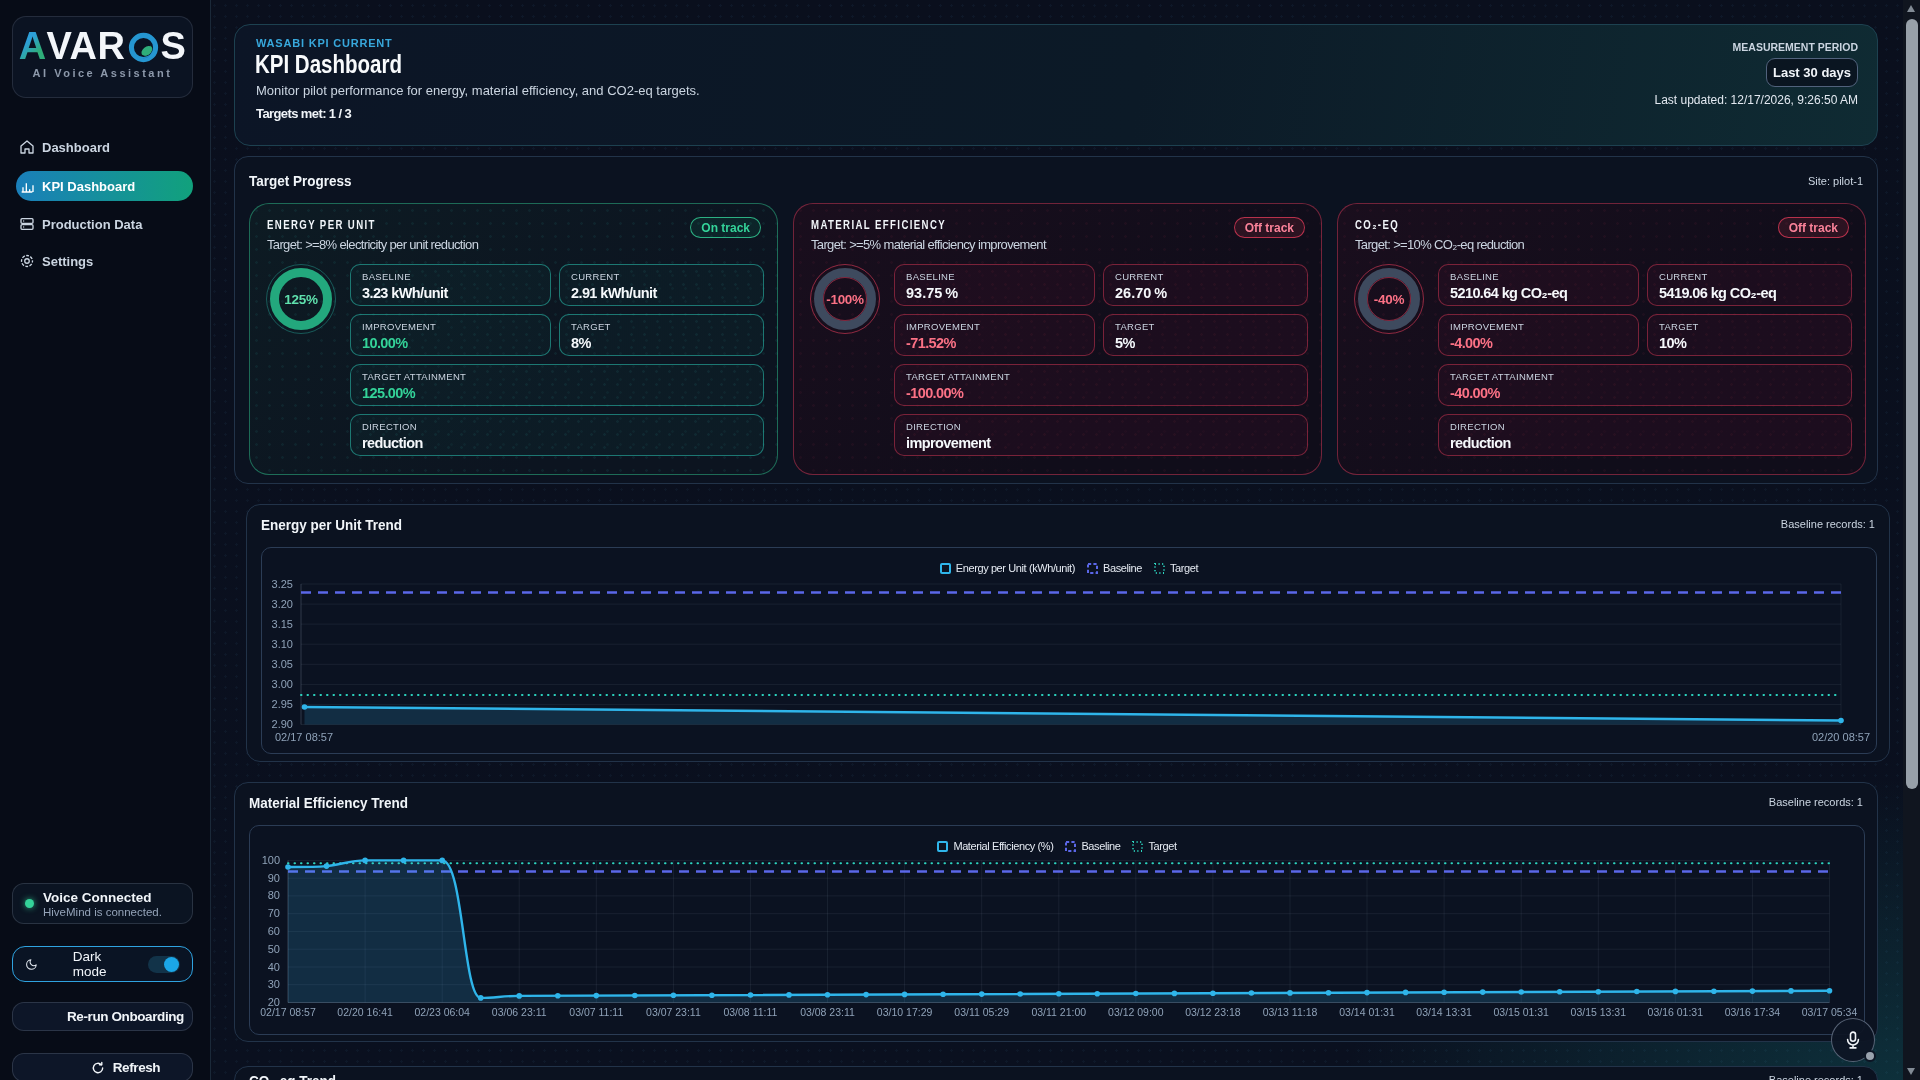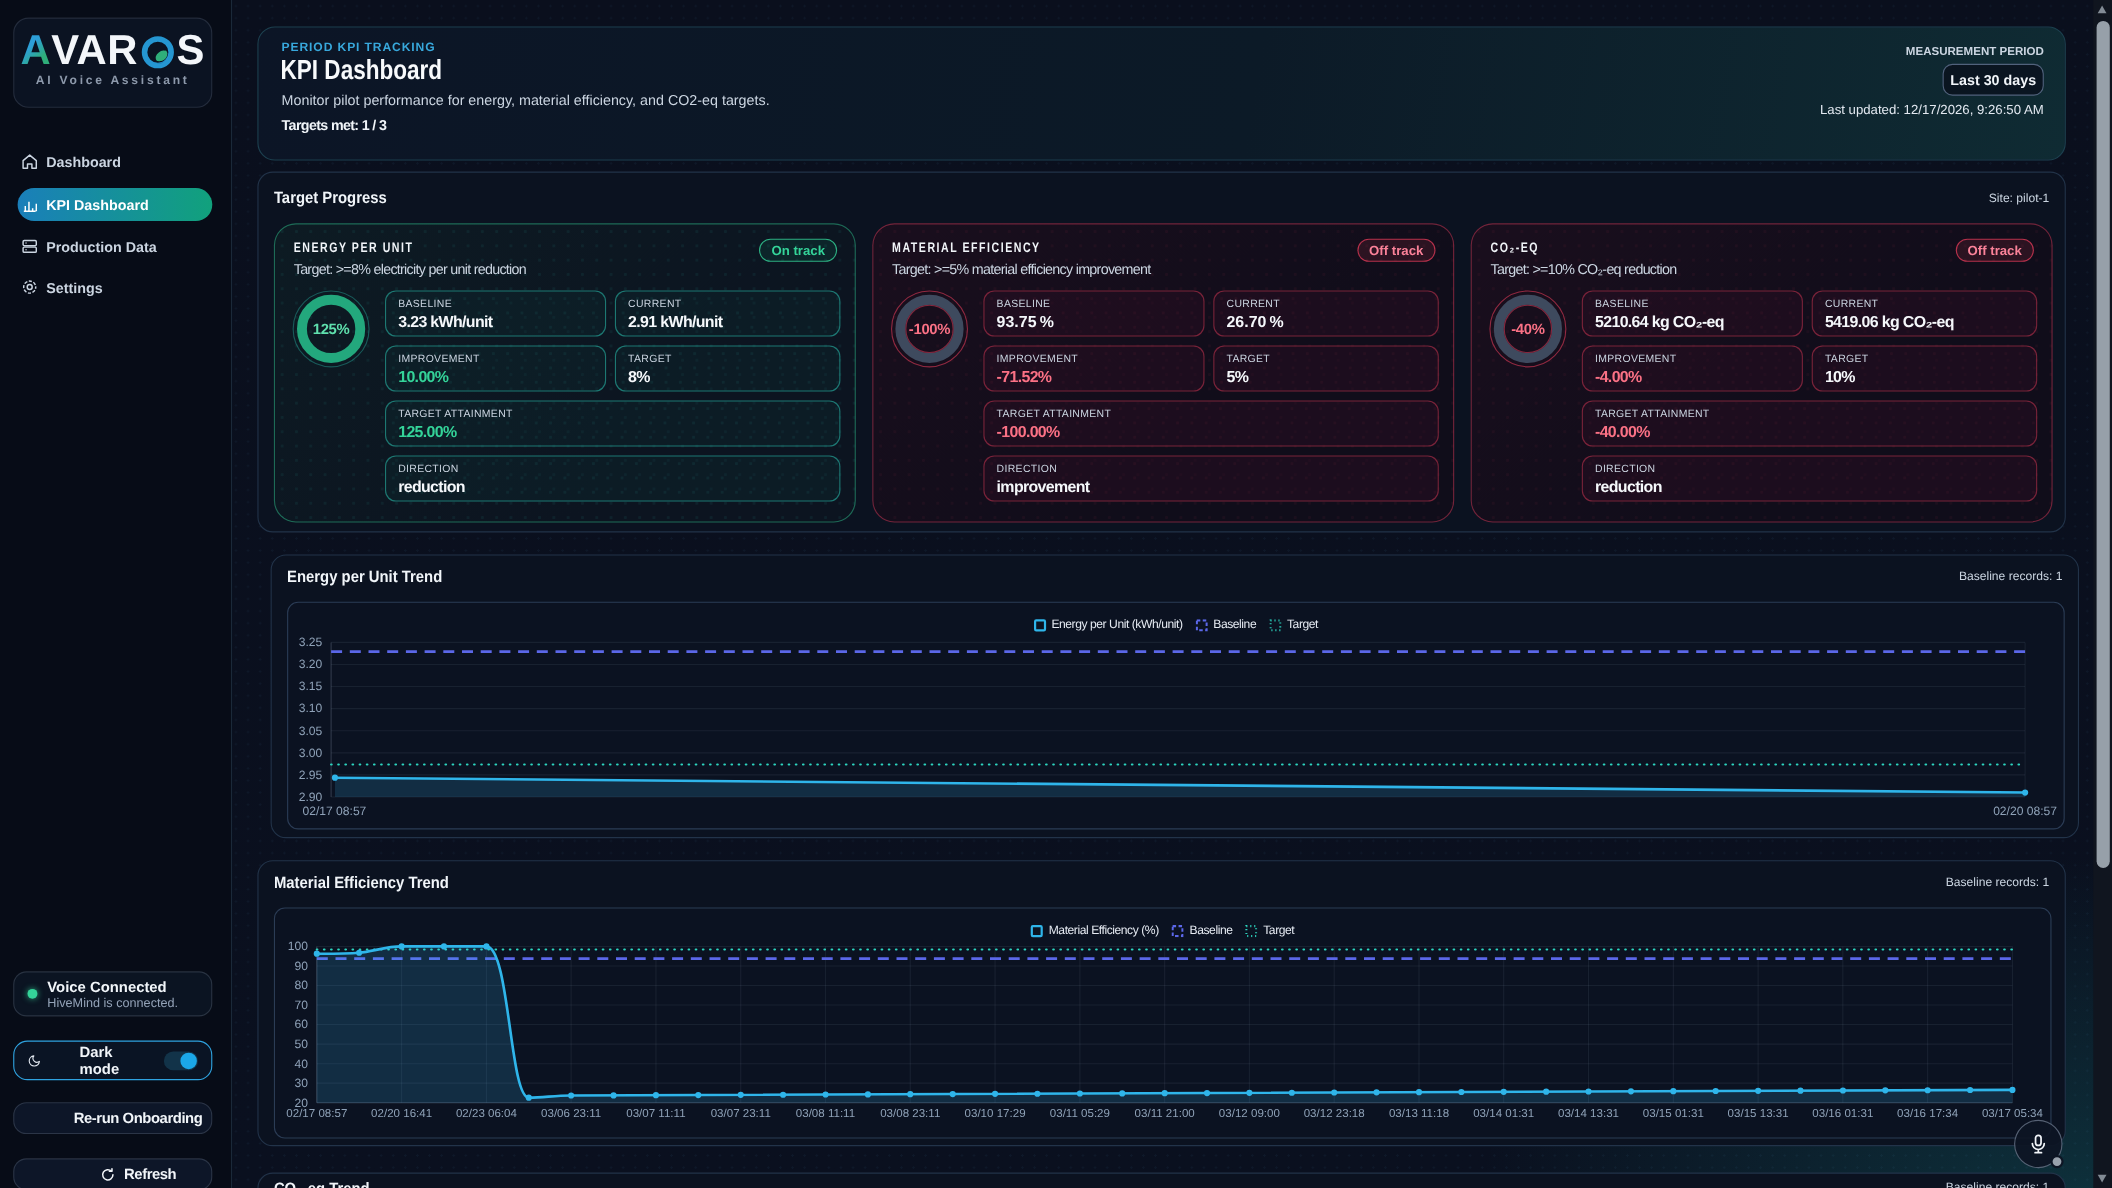--- a/index.html
+++ b/index.html
@@ -25,21 +25,21 @@
   .hv { padding:6px 12px; font-size:12px; color:#cbd5e1; white-space:nowrap; overflow:hidden; }
   .hv .t { font-size:13px; font-weight:700; color:#f1f5f9; line-height:16px; }
   .hv .row { line-height:15px; }
   .hv .mono { font-family:"Liberation Mono", monospace; font-size:10px; letter-spacing:-0.6px; color:#d7dee8; }
   .disc { margin-top:5px; height:20px; background:#3d1420; border:1px solid rgba(248,113,113,0.25); border-radius:7px; color:#f87171; font-weight:700; font-size:12.5px; display:flex; align-items:center; justify-content:center; }
   .vc { display:flex; align-items:center; gap:9px; padding:7px 12px; }
   .vc .dot { width:9px; height:9px; border-radius:50%; background:#34d399; box-shadow:0 0 6px rgba(52,211,153,0.8); }
   .vc .t1 { font-size:13.5px; font-weight:700; color:#f1f5f9; }
   .vc .t2 { font-size:11.5px; color:#94a3b8; margin-top:1px; }
   .dark-card { border:1.5px solid #2fa3e0; border-radius:13px; display:flex; align-items:center; padding:0 12px; gap:10px; background:#0a1424; }
-  .dark-card .lbl { font-size:13.5px; font-weight:700; color:#f1f5f9;padding-left:25px; }
+  .dark-card .lbl { font-size:13.5px; font-weight:400; color:#f1f5f9;padding-left:25px; }
   .toggle { margin-left:auto; width:33px; height:17px; border-radius:9px; background:#123349; position:relative; }
   .toggle::after { content:""; position:absolute; right:1px; top:1px; width:15px; height:15px; border-radius:50%; background:#1ba7e8; }
   .btn-card { display:flex; align-items:center; justify-content:center; gap:8px; font-size:13.5px; font-weight:700; letter-spacing:-0.4px; color:#f1f5f9; background:#0d1628; }
 
   
   main { position:absolute; left:211px; top:0; width:1692px; height:1080px; }
   .card { position:absolute; left:23px; width:1644px; background:#0b1220; border:1px solid #223349; border-radius:14px; }
   .hdr { top:24px; height:122px; background:linear-gradient(100deg,#0c1526 0%,#0c1a27 55%,#0f2b33 100%); border:1px solid #1d4150; border-radius:16px; }
   .hdr .eyebrow { position:absolute; left:21px; top:12px; font-size:11px; font-weight:700; letter-spacing:0.8px; color:#38a8dc; }
   .hdr h1 { position:absolute; left:20px; top:25px; font-size:25px; font-weight:800; color:#f8fafc; transform:scaleX(0.82); transform-origin:left; }
@@ -160,21 +160,21 @@
     </div>
   <div class="side-card btn-card dots" style="top:1002px; height:29px;">Re-run Onboarding</div>
   <div class="side-card btn-card dots" style="top:1053px; height:29px;"><svg width="14" height="14" viewBox="0 0 24 24" fill="none" stroke="#f1f5f9" stroke-width="2.4" stroke-linecap="round">
         <path d="M20 12a8 8 0 1 1-2.34-5.66"></path>
         <path d="M18.5 2.5v4h-4" stroke-linejoin="round"></path>
       </svg> Refresh</div>
 </aside>
 
 <main>
   <div class="card hdr dots">
-    <div class="eyebrow">PERIOD KPI TRACKING</div>
+    <div class="eyebrow">WASABI KPI CURRENT</div>
     <h1>KPI Dashboard</h1>
     <div class="desc">Monitor pilot performance for energy, material efficiency, and CO2-eq targets.</div>
     <div class="met">Targets met: 1 / 3</div>
     <div class="mp">MEASUREMENT PERIOD</div>
     <div class="btn30">Last 30 days</div>
     <div class="lu">Last updated: 12/17/2026, 9:26:50 AM</div>
   </div>
 
   <div class="card tp dots">
     <div class="sect-title" style="left:14px; top:15px;">Target Progress</div>

